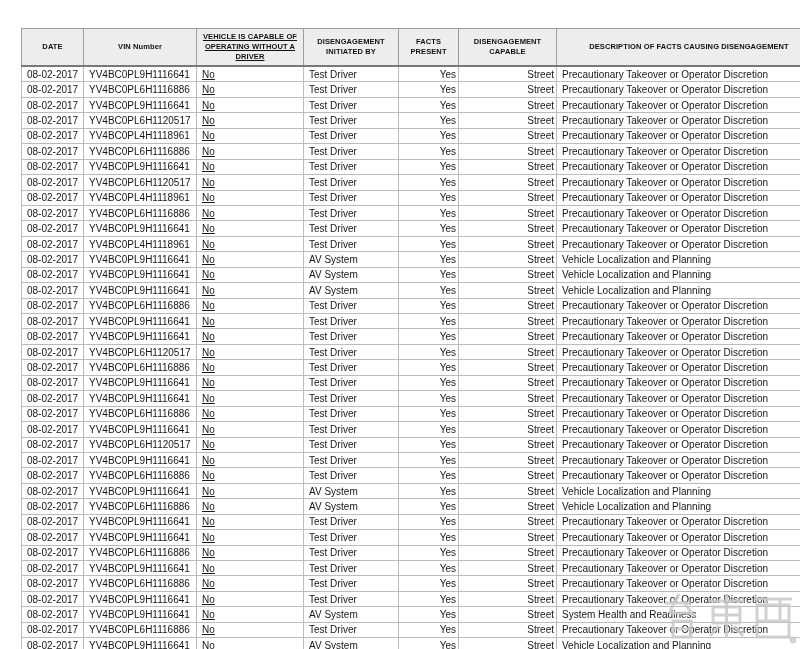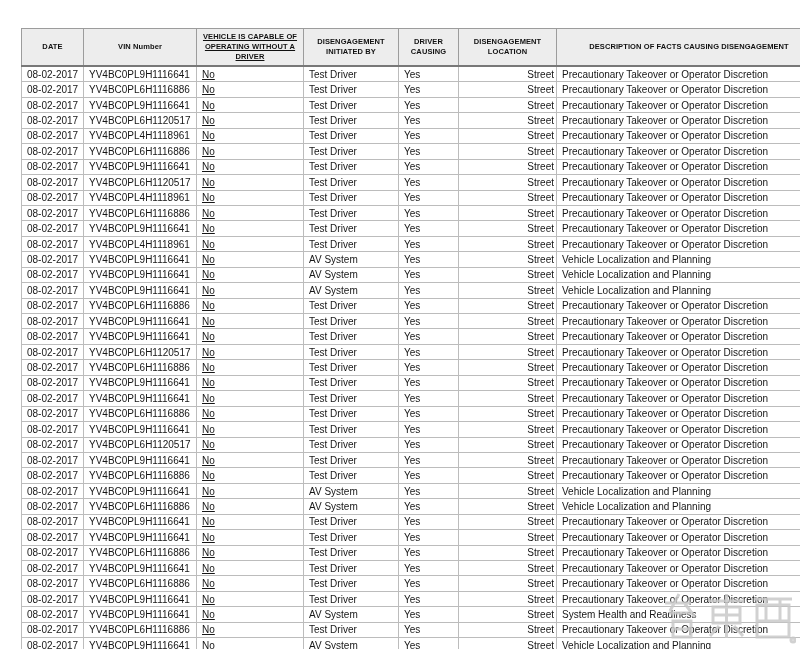--- a/index.html
+++ b/index.html
@@ -48,21 +48,21 @@
     vertical-align: middle;
     padding: 0 2px 0 5px;
     white-space: nowrap;
     overflow: hidden;
   }
   td.c0 { padding-left: 4px; }
   .c0 { width: 62px; }
   .c1 { width: 113px; }
   .c2 { width: 107px; text-decoration: underline; }
   .c3 { width: 95px; margin-left: 36px; }
-  .c4 { width: 60px; }
+  .c4 { width: 60px; text-align: right; }
   .c5 { width: 98px; text-align: right; }
   .c6 { width: 265px; }
   .watermark {
     position: absolute;
     left: 660px;
     top: 590px;
     width: 136px;
     height: 54px;
     pointer-events: none;
     opacity: 0.85;
@@ -82,22 +82,22 @@
         <col class="c4">
         <col class="c5">
         <col class="c6">
     </colgroup>
     <thead>
       <tr>
         <th class="c0">DATE</th>
         <th class="c1">VIN Number</th>
         <th class="c2">VEHICLE IS CAPABLE OF OPERATING WITHOUT A DRIVER</th>
         <th class="c3">DISENGAGEMENT INITIATED BY</th>
-        <th class="c4">DRIVER CAUSING</th>
-        <th class="c5">DISENGAGEMENT LOCATION</th>
+        <th class="c4">FACTS PRESENT</th>
+        <th class="c5">DISENGAGEMENT CAPABLE</th>
         <th class="c6">DESCRIPTION OF FACTS CAUSING DISENGAGEMENT</th>
       </tr>
     </thead>
     <tbody>
         <tr>
           <td class="c0">08-02-2017</td>
           <td class="c1">YV4BC0PL9H1116641</td>
           <td class="c2">No</td>
           <td class="c3">Test Driver</td>
           <td class="c4">Yes</td>

